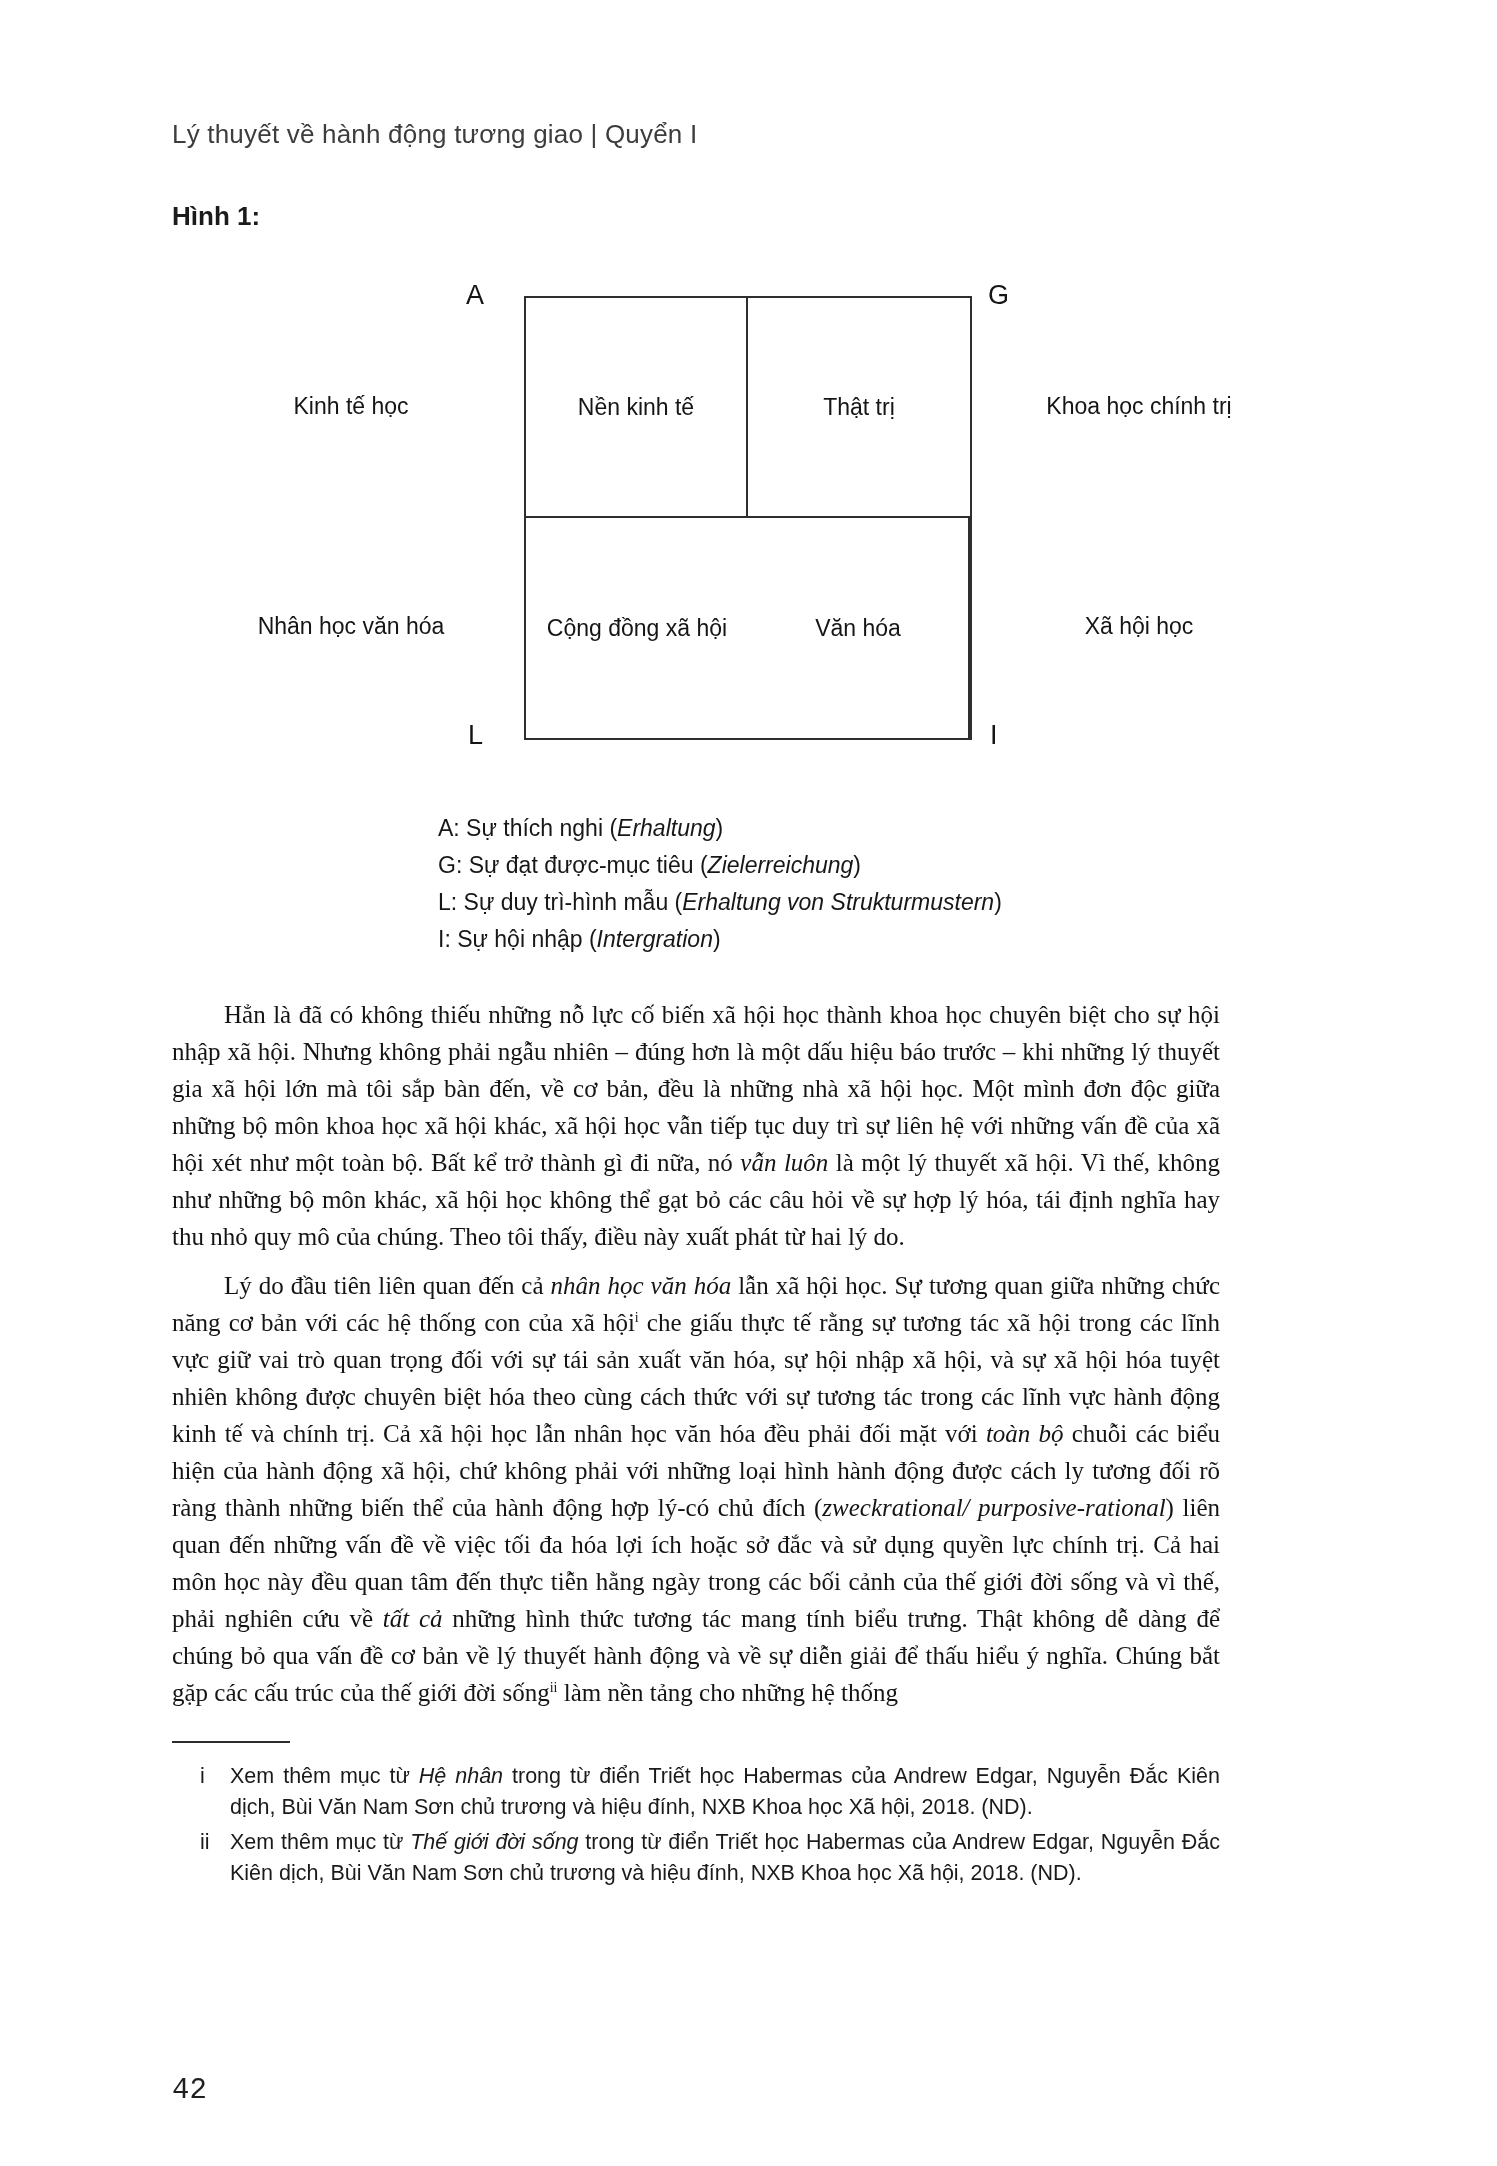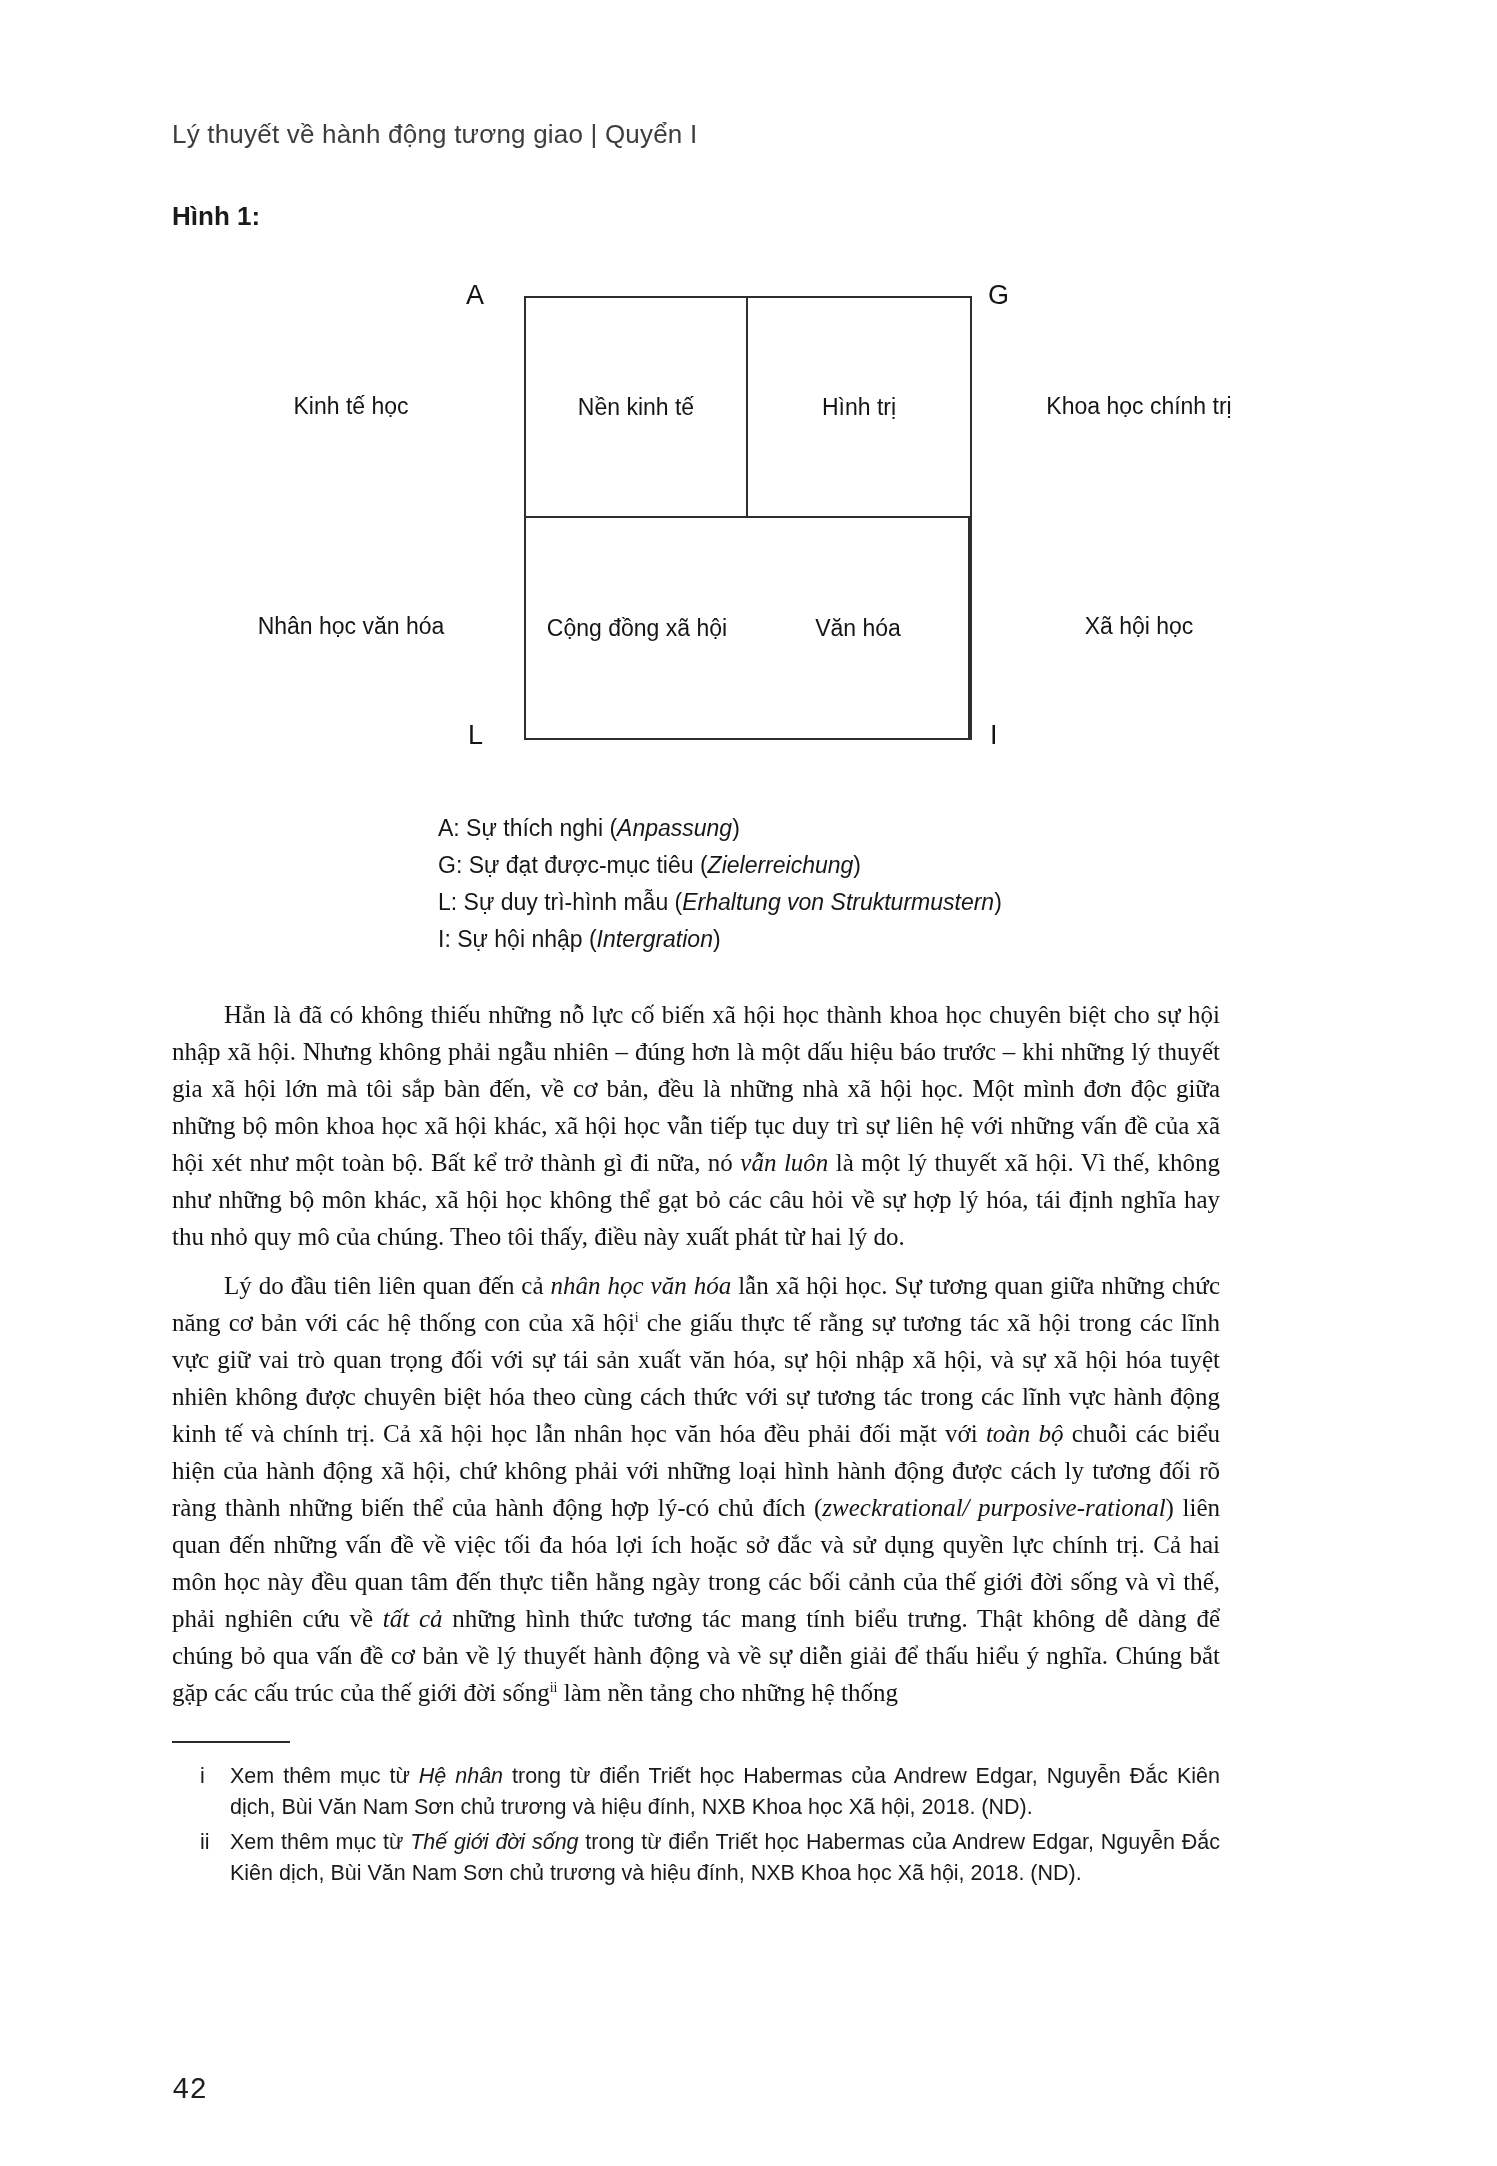--- a/index.html
+++ b/index.html
@@ -109,29 +109,29 @@
     <span class="corner c-l">L</span>
     <span class="corner c-i">I</span>
 
     <div class="side-label sl-left sl-row1">Kinh tế học</div>
     <div class="side-label sl-left sl-row2">Nhân học văn hóa</div>
     <div class="side-label sl-right sl-row1">Khoa học chính trị</div>
     <div class="side-label sl-right sl-row2">Xã hội học</div>
 
     <div class="grid-box">
       <div class="cell b-r b-b">Nền kinh tế</div>
-      <div class="cell b-b">Hình trị</div>
+      <div class="cell b-b">Thật trị</div>
       <div class="cell">Cộng đồng xã hội</div>
       <div class="cell b-r">Văn hóa</div>
     </div>
 
   </div>
 
   <div class="legend">
-    <div class="legend-line"><span>A: Sự thích nghi (</span><span class="it">Anpassung</span><span>)</span></div>
+    <div class="legend-line"><span>A: Sự thích nghi (</span><span class="it">Erhaltung</span><span>)</span></div>
     <div class="legend-line"><span>G: Sự đạt được-mục tiêu (</span><span class="it">Zielerreichung</span><span>)</span></div>
     <div class="legend-line"><span>L: Sự duy trì-hình mẫu (</span><span class="it">Erhaltung von Strukturmustern</span><span>)</span></div>
     <div class="legend-line"><span>I: Sự hội nhập (</span><span class="it">Intergration</span><span>)</span></div>
   </div>
 
   <div class="body-text">
     <p><span>Hẳn là đã có không thiếu những nỗ lực cố biến xã hội học thành khoa học chuyên biệt cho sự hội nhập xã hội. Nhưng không phải ngẫu nhiên – đúng hơn là một dấu hiệu báo trước – khi những lý thuyết gia xã hội lớn mà tôi sắp bàn đến, về cơ bản, đều là những nhà xã hội học. Một mình đơn độc giữa những bộ môn khoa học xã hội khác, xã hội học vẫn tiếp tục duy trì sự liên hệ với những vấn đề của xã hội xét như một toàn bộ. Bất kể trở thành gì đi nữa, nó </span><span class="it">vẫn luôn</span><span> là một lý thuyết xã hội. Vì thế, không như những bộ môn khác, xã hội học không thể gạt bỏ các câu hỏi về sự hợp lý hóa, tái định nghĩa hay thu nhỏ quy mô của chúng. Theo tôi thấy, điều này xuất phát từ hai lý do.</span></p>
     <p><span>Lý do đầu tiên liên quan đến cả </span><span class="it">nhân học văn hóa</span><span> lẫn xã hội học. Sự tương quan giữa những chức năng cơ bản với các hệ thống con của xã hội</span><sup>i</sup><span> che giấu thực tế rằng sự tương tác xã hội trong các lĩnh vực giữ vai trò quan trọng đối với sự tái sản xuất văn hóa, sự hội nhập xã hội, và sự xã hội hóa tuyệt nhiên không được chuyên biệt hóa theo cùng cách thức với sự tương tác trong các lĩnh vực hành động kinh tế và chính trị. Cả xã hội học lẫn nhân học văn hóa đều phải đối mặt với </span><span class="it">toàn bộ</span><span> chuỗi các biểu hiện của hành động xã hội, chứ không phải với những loại hình hành động được cách ly tương đối rõ ràng thành những biến thể của hành động hợp lý-có chủ đích (</span><span class="it">zweckrational/ purposive-rational</span><span>) liên quan đến những vấn đề về việc tối đa hóa lợi ích hoặc sở đắc và sử dụng quyền lực chính trị. Cả hai môn học này đều quan tâm đến thực tiễn hằng ngày trong các bối cảnh của thế giới đời sống và vì thế, phải nghiên cứu về </span><span class="it">tất cả</span><span> những hình thức tương tác mang tính biểu trưng. Thật không dễ dàng để chúng bỏ qua vấn đề cơ bản về lý thuyết hành động và về sự diễn giải để thấu hiểu ý nghĩa. Chúng bắt gặp các cấu trúc của thế giới đời sống</span><sup>ii</sup><span> làm nền tảng cho những hệ thống</span></p>
   </div>
 

